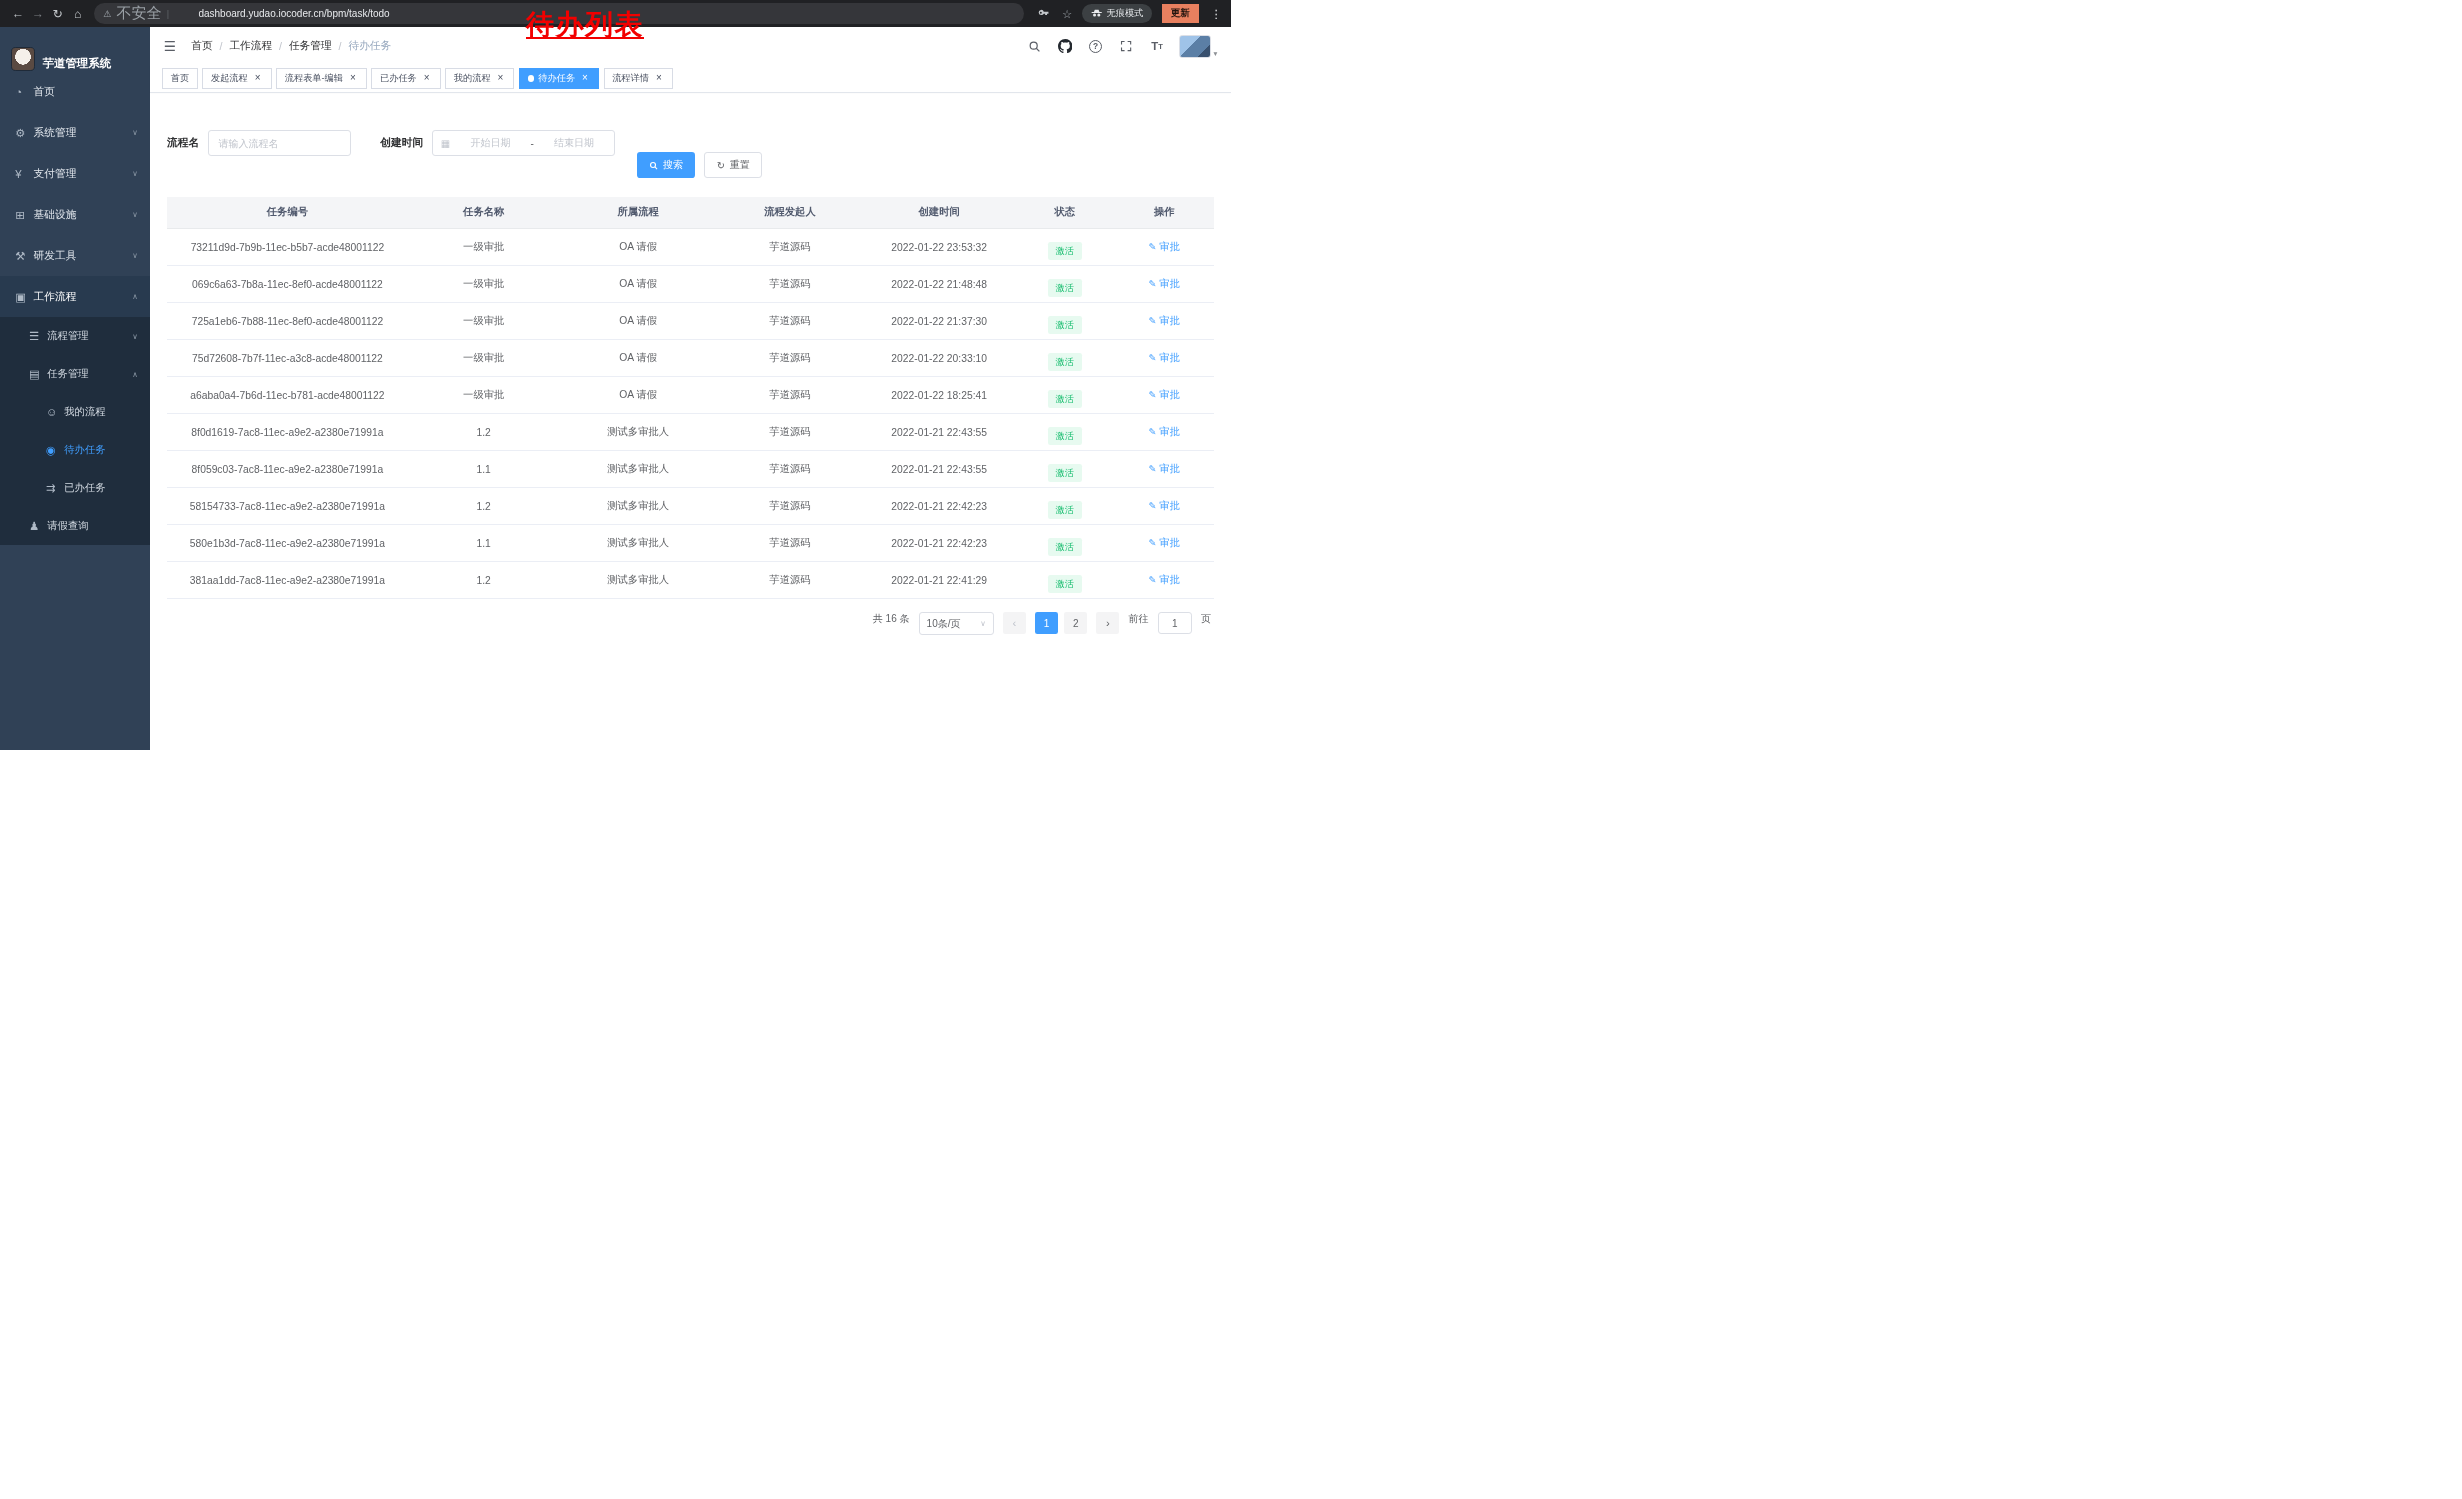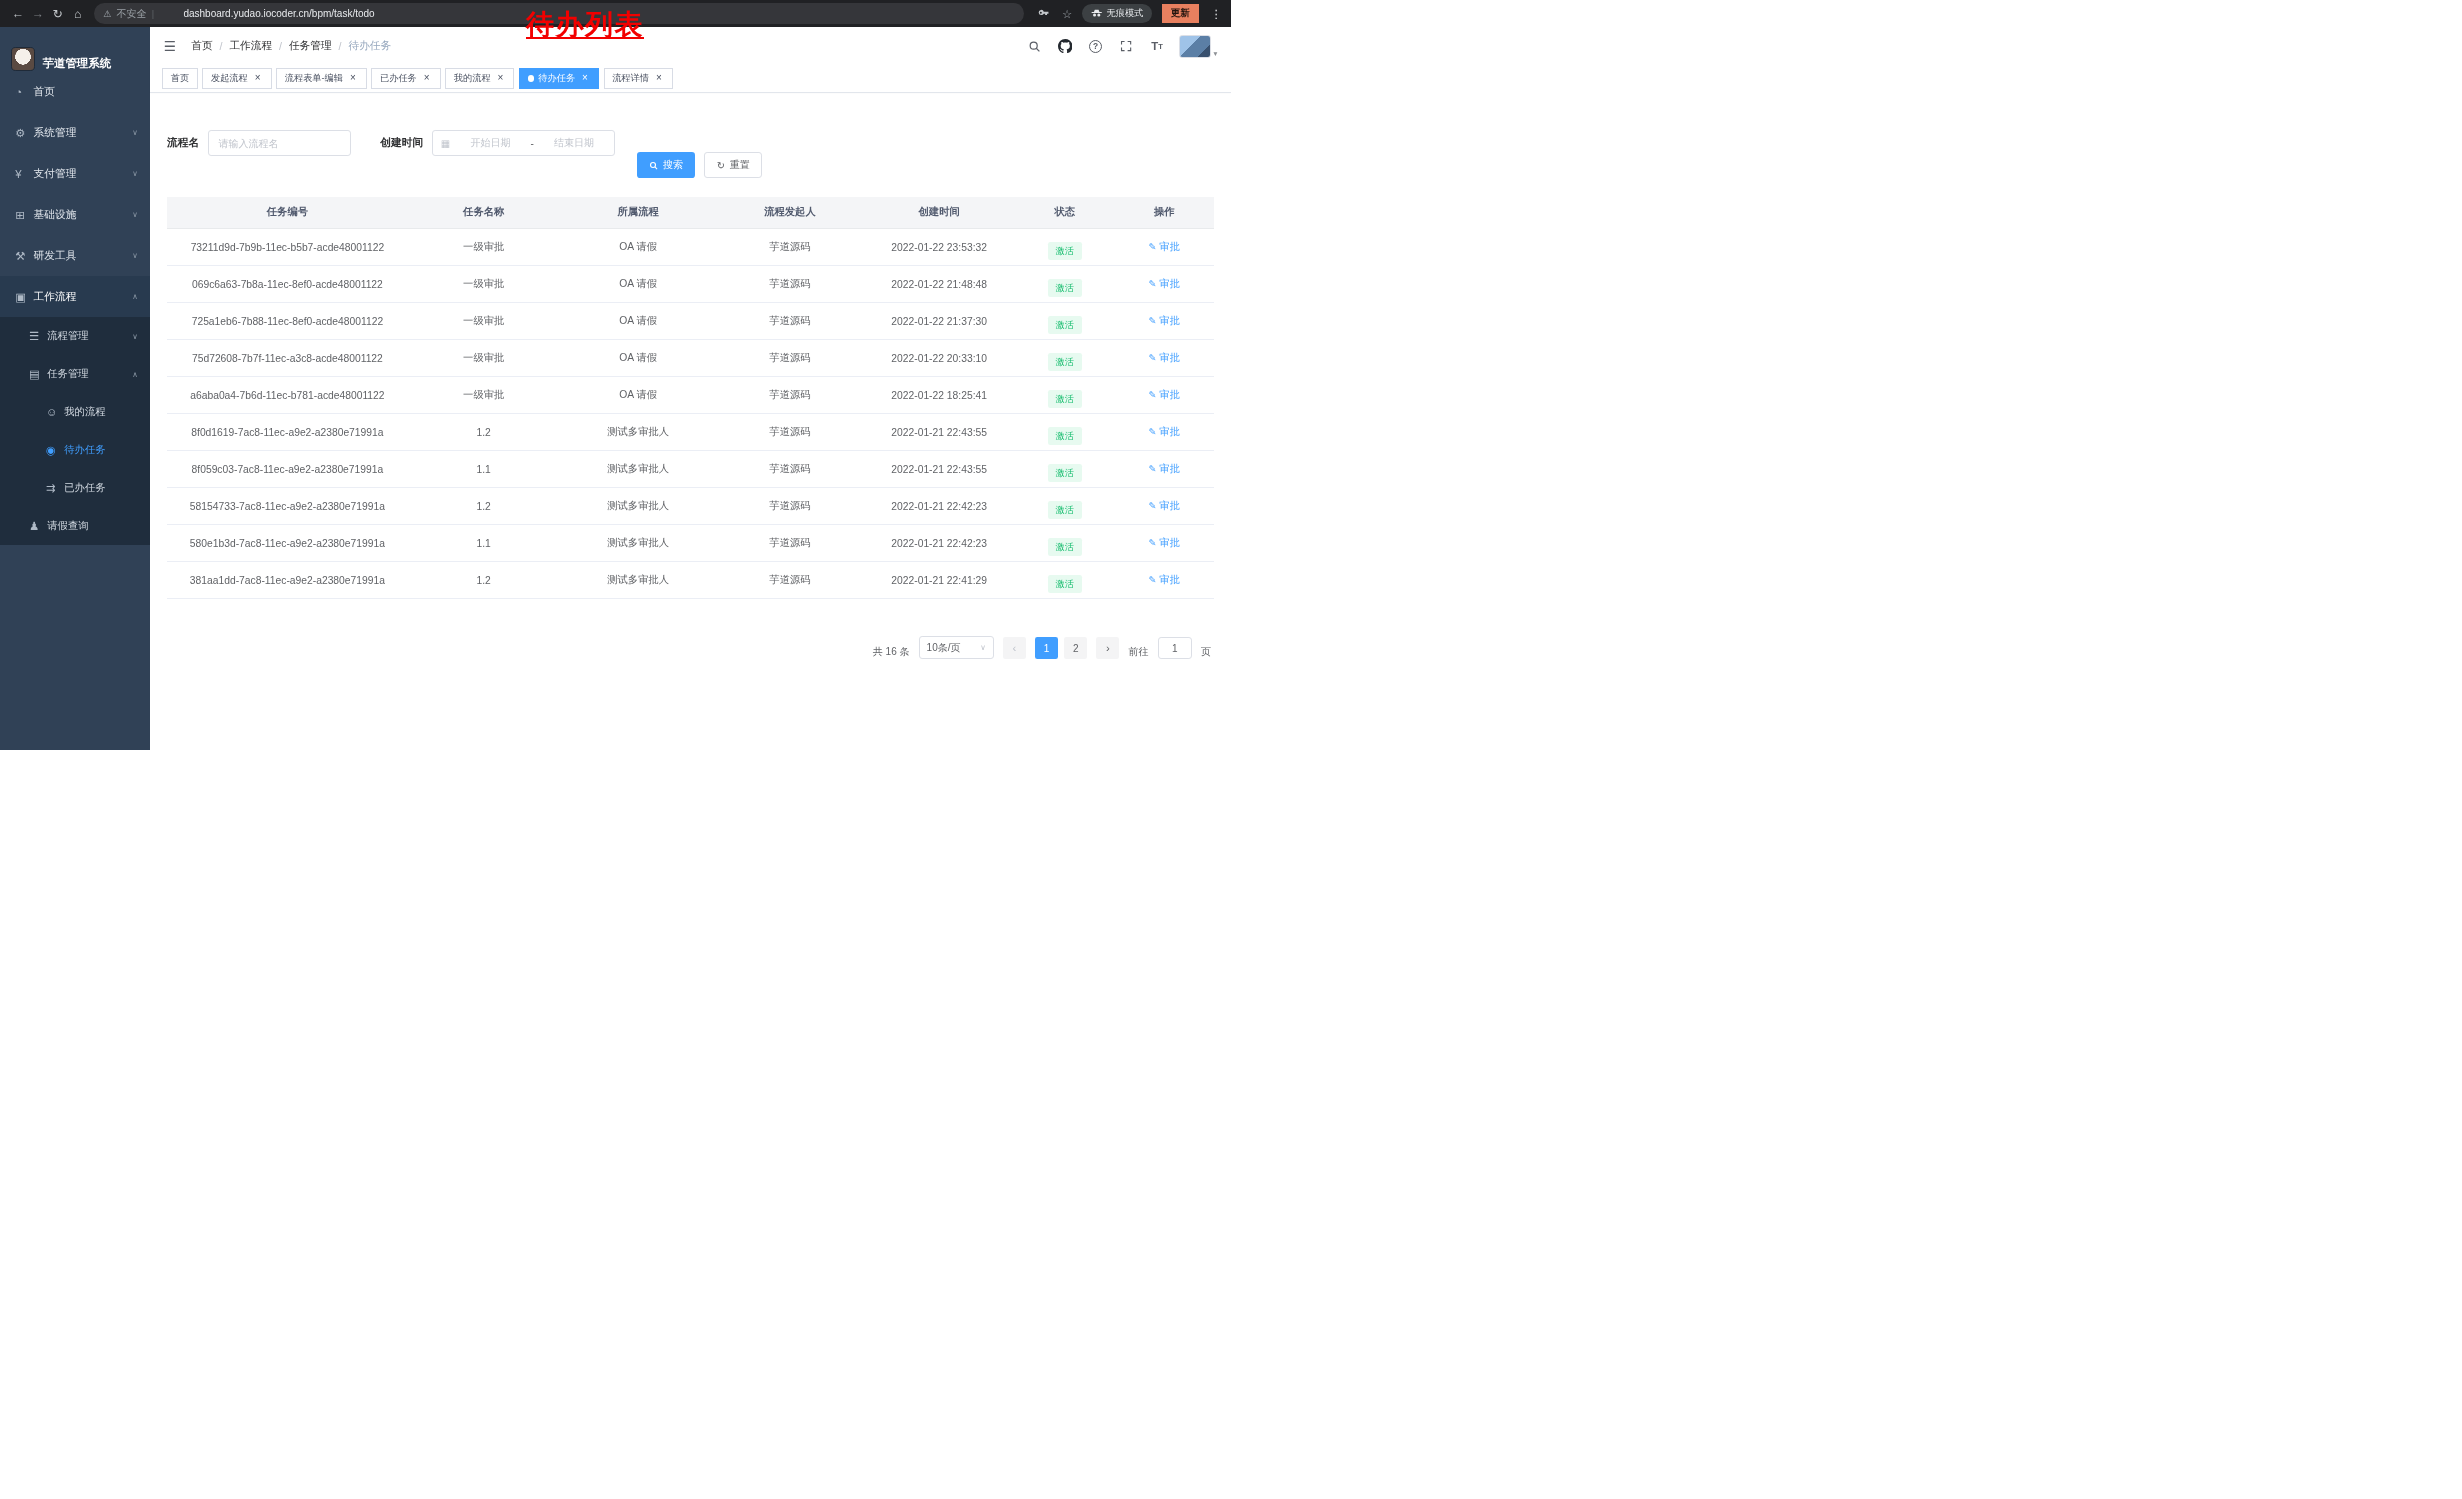--- a/index.html
+++ b/index.html
@@ -5,21 +5,21 @@
   * { margin:0; padding:0; box-sizing:border-box; }
   html,body { width:1231px; height:750px; overflow:hidden; background:#fff;
     font-family:"Liberation Sans","DejaVu Sans",sans-serif; }
 
   
   .chrome { height:27px; background:#202124; display:flex; align-items:center; padding:0 7.6px; position:relative; z-index:5; }
   .chrome .navbtn { color:#c3c7cb; font-size:12.2px; width:20px; height:20px; display:flex; align-items:center; justify-content:center; border-radius:50%; cursor:pointer; }
   .chrome .navbtn.dim { color:#7b7f83; }
   .omnibox { flex:1; height:20.6px; background:#35363a; border-radius:10.7px; margin:0 10.7px 0 6.1px; display:flex; align-items:center; padding:0 9.2px; gap:5.3px; min-width:0; }
   .omnibox .warn { color:#9aa0a6; font-size:9.2px; }
-  .omnibox .sec { color:#9aa0a6; font-size:10px; }
+  .omnibox .sec { color:#9aa0a6; font-size:15px; }
   .omnibox .sep { color:#5f6368; font-size:9.2px; }
   .omnibox .url { color:#e8eaed; font-size:10px; white-space:nowrap;margin-left:24px; }
   .chromeright { display:flex; align-items:center; gap:10px; }
   .star { color:#9aa0a6; font-size:11.4px; }
   .incog { display:flex; align-items:center; gap:4.6px; background:#3c4043; border-radius:10.7px; padding:3.1px 8.4px; color:#e8eaed; font-size:9.2px; }
   .updatepill { background:#e8805f; color:#24150f; border-radius:0; padding:3.1px 9.2px; font-size:9.5px; font-weight:bold; display:flex; align-items:center; gap:3.1px; }
   .kebab { color:#e8eaed; font-size:11.4px; padding:0 1.5px; }
 
   
   .annotation { position:absolute; top:6.1px; left:526px; z-index:9; color:#f20000; font-size:28px; font-weight:bold; letter-spacing:1.5px; text-decoration:underline; text-decoration-thickness:2.3px; text-underline-offset:3.1px; pointer-events:none; }
@@ -84,21 +84,21 @@
 
   
   table.grid { width:100%; border-collapse:collapse; margin-top:18.3px; table-layout:fixed; }
   .grid th { background:#f4f5f7; height:32px; font-size:10.3px; font-weight:bold; color:#515a6e; border-bottom:0.8px solid #e8eaec; text-align:center; }
   .grid td { height:37px; font-size:10.3px; color:#606266; border-bottom:0.8px solid #ebeef5; text-align:center; white-space:nowrap; overflow:hidden; }
   .badge { display:inline-block; padding:2.3px 7.6px; font-size:9.2px; border-radius:2.3px; background:#e7faf0; color:#16bd6e;margin-top:8px; }
   .action-link { color:#409eff; text-decoration:none; cursor:pointer; }
   .action-link .ei { font-style:normal; font-size:9.5px; }
 
   
-  .pager { margin-top:37px; display:flex; justify-content:flex-end; align-items:flex-end; gap:9.2px; font-size:10px; color:#606266; padding-right:3.1px; }
+  .pager { margin-top:13px; display:flex; justify-content:flex-end; align-items:flex-start; gap:9.2px; font-size:10px; color:#606266; padding-right:3.1px; }
   .psize { width:75px; height:23px; border:0.8px solid #dcdfe6; border-radius:3.1px; display:flex; align-items:center; justify-content:space-between; padding:0 6.9px; color:#606266; cursor:pointer; }
   .psize .pcaret { color:#c0c4cc; font-size:7.6px; }
   .pbtn { min-width:23px; height:22px; border-radius:2.3px; background:#f4f4f5; display:flex; align-items:center; justify-content:center; font-size:10px; color:#606266; cursor:pointer; border:none; font-family:inherit; }
   .pbtn.arrow { color:#c0c4cc; font-size:11.4px; }
   .pbtn.arrow.next { color:#606266; }
   .pbtn.current { background:#409eff; color:#fff; }
   .goto-input { width:34px; height:22px; border:0.8px solid #dcdfe6; border-radius:3.1px; text-align:center; font-size:10px; color:#606266; outline:none; font-family:inherit; }
 </style>
 </head>
 <body>

